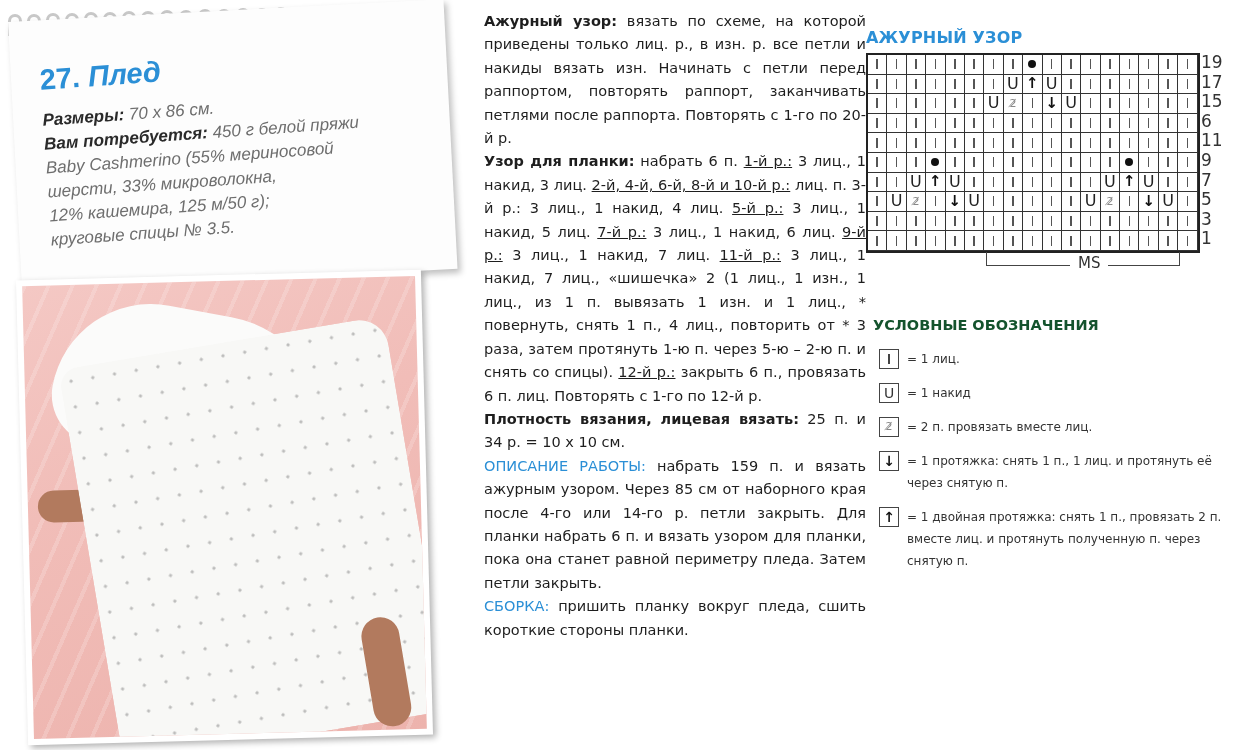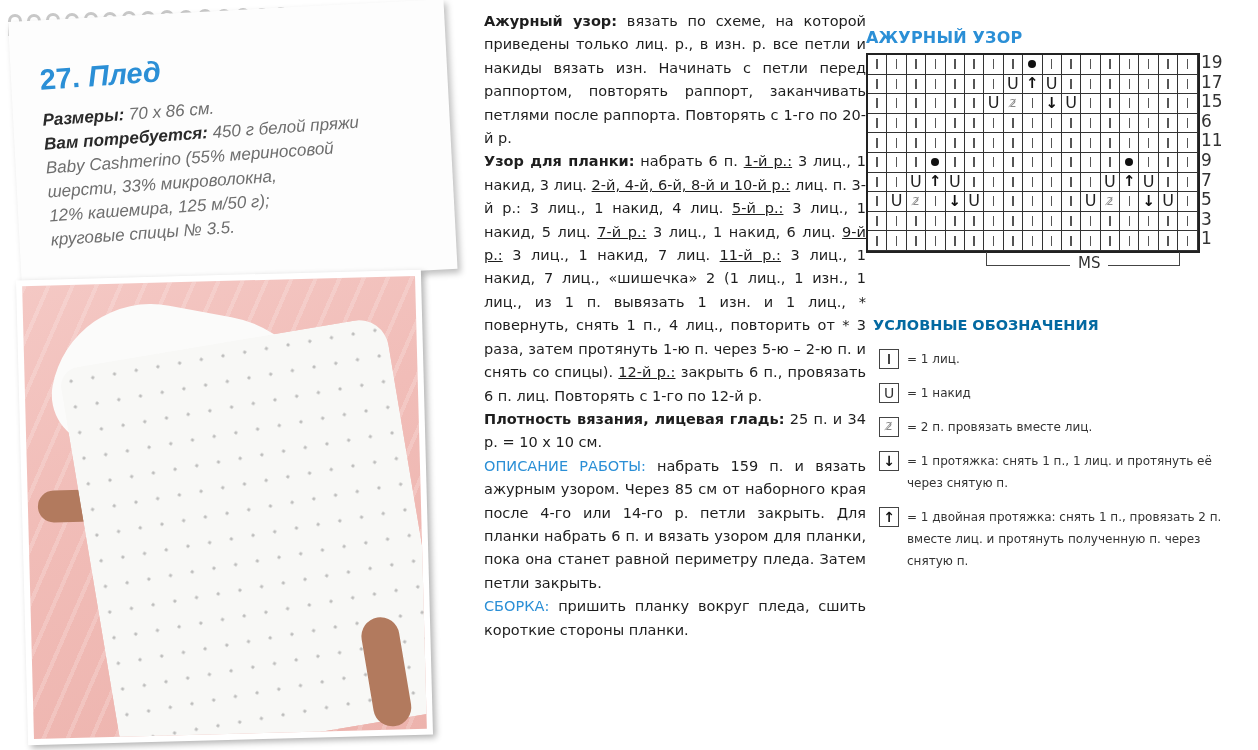--- a/index.html
+++ b/index.html
@@ -73,21 +73,21 @@
     .cell.yo { font-size: 16px; color: #222; }
     .cell.dec { font-size: 11px; color: #888; }
     .cell.bob::before { content: ""; display: block; width: 8px; height: 8px; border-radius: 50%; background: #111; }
     .cell.ar { font-size: 15px; font-weight: bold; color: #111; }
     .row-nums { position: absolute; left: 1201px; top: 53px; display: grid; grid-template-rows: repeat(10, 19.6px); }
     .row-nums span { font-size: 17px; color: #333; line-height: 19.6px; }
     .ms-bracket { position: absolute; left: 986px; top: 252px; width: 194px; height: 14px; border: 1.5px solid #444; border-top: none; }
     .ms-label { position: absolute; left: 1070px; top: 254px; font-size: 15px; color: #333; background: #fff; padding: 0 8px; }
 
     
-    .legend-title { position: absolute; left: 873px; top: 317px; font-family: "DejaVu Sans", sans-serif; font-weight: bold; font-size: 14.5px; color: #0369a1; }
+    .legend-title { position: absolute; left: 873px; top: 317px; font-family: "DejaVu Sans", sans-serif; font-weight: bold; font-size: 14.5px; color: #14532d; }
     .legend { position: absolute; left: 867px; top: 348px; width: 365px; }
     .legend-item { display: flex; align-items: flex-start; font-size: 12px; line-height: 22px; color: #333; padding-left: 12px; }
     .legend-icon { flex: 0 0 20px; height: 20px; border: 1.5px solid #444; display: flex; align-items: center; justify-content: center; margin-right: 8px; margin-top: 1px; font-size: 14px; color: #333; }
     .legend-icon.k::before { content: ""; width: 1.5px; height: 10px; background: #444; display: block; }
     .legend-icon.bob::before { content: ""; width: 7px; height: 7px; border-radius: 50%; background: #111; display: block; }
     .legend-icon.dec { color: #888; font-size: 11px; }
     .legend-icon.ar { font-weight: bold; color: #111; }
   </style>
 </head>
 <body>
@@ -155,21 +155,21 @@
 <div class="col-mid">
   <p>
     <b>Ажурный узор:</b>
     <span>вязать по схеме, на которой приведены только лиц. р., в изн. р. все петли и накиды вязать изн. Начинать с петли перед раппортом, повторять раппорт, заканчивать петлями после раппорта. Повторять с 1-го по 20-й р.</span>
   </p>
   <p>
     <b>Узор для планки:</b>
     <span>набрать 6 п. </span><u>1-й р.:</u><span> 3 лиц., 1 накид, 3 лиц. </span><u>2-й, 4-й, 6-й, 8-й и 10-й р.:</u><span> лиц. п. 3-й р.: 3 лиц., 1 накид, 4 лиц. </span><u>5-й р.:</u><span> 3 лиц., 1 накид, 5 лиц. </span><u>7-й р.:</u><span> 3 лиц., 1 накид, 6 лиц. </span><u>9-й р.:</u><span> 3 лиц., 1 накид, 7 лиц. </span><u>11-й р.:</u><span> 3 лиц., 1 накид, 7 лиц., «шишечка» 2 (1 лиц., 1 изн., 1 лиц., из 1 п. вывязать 1 изн. и 1 лиц., * повернуть, снять 1 п., 4 лиц., повторить от * 3 раза, затем протянуть 1-ю п. через 5-ю – 2-ю п. и снять со спицы). </span><u>12-й р.:</u><span> закрыть 6 п., провязать 6 п. лиц. Повторять с 1-го по 12-й р.</span>
   </p>
   <p>
-    <b>Плотность вязания, лицевая гладь:</b>
+    <b>Плотность вязания, лицевая вязать:</b>
     <span>25 п. и 34 р. = 10 x 10 см.</span>
   </p>
   <p>
     <span class="accent">ОПИСАНИЕ РАБОТЫ:</span>
     <span>набрать 159 п. и вязать ажурным узором. Через 85 см от наборного края после 4-го или 14-го р. петли закрыть. Для планки набрать 6 п. и вязать узором для планки, пока она станет равной периметру пледа. Затем петли закрыть.</span>
   </p>
   <p>
     <span class="accent">СБОРКА:</span>
     <span>пришить планку вокруг пледа, сшить короткие стороны планки.</span>
   </p>

